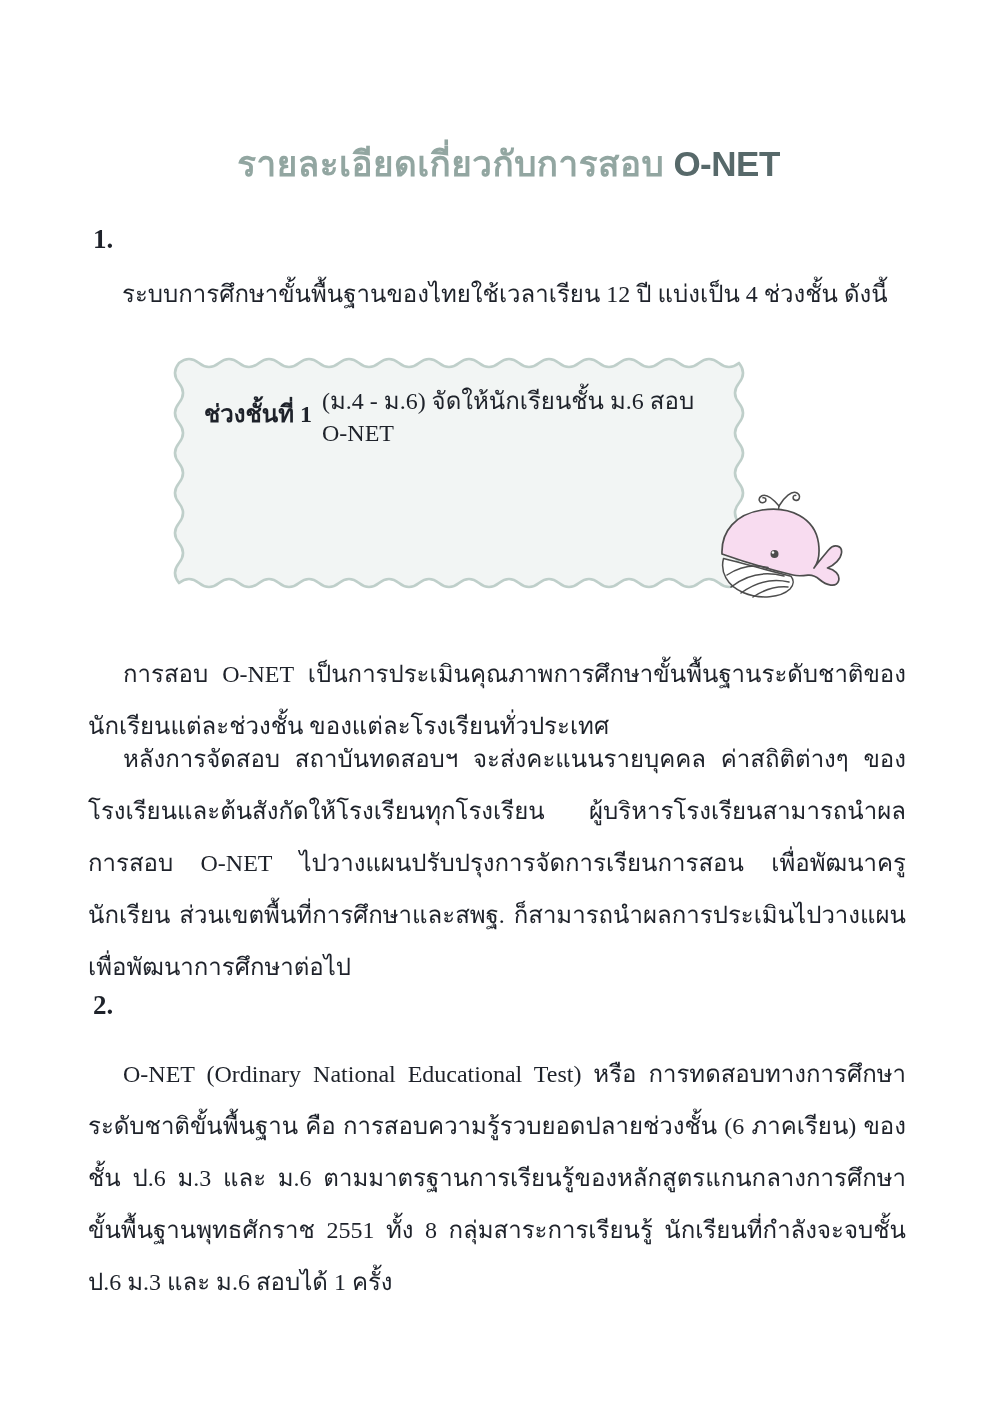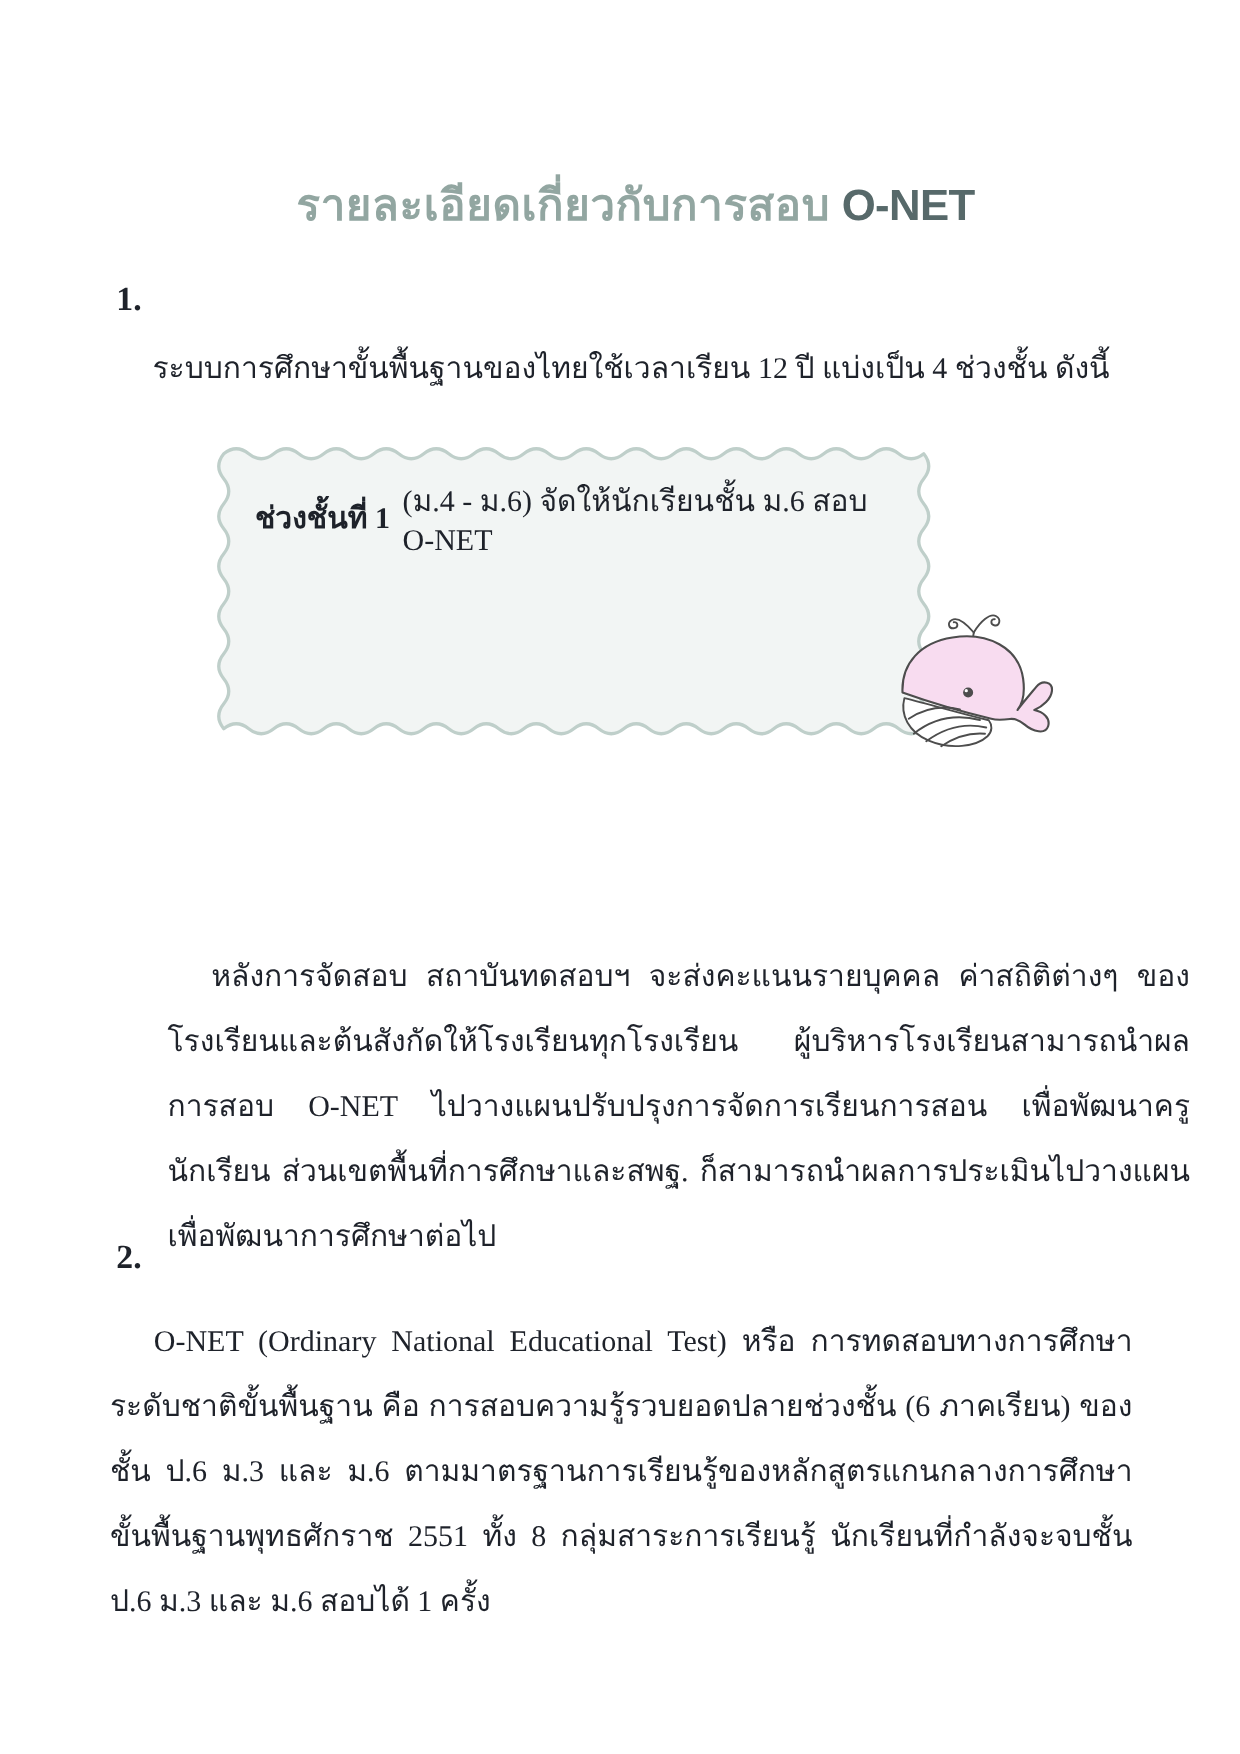--- a/index.html
+++ b/index.html
@@ -49,21 +49,21 @@
   .whale{position:absolute;left:706px;top:470px;z-index:3;}
   .whale .line{fill:none;stroke:var(--whale-outline,#4d4d4d);stroke-width:1.5;stroke-linecap:round;}
   .whale .bodyfill{fill:var(--whale-body,#f8dcf0);stroke:var(--whale-outline,#4d4d4d);stroke-width:1.7;stroke-linejoin:round;}
   .whale .jawfill{fill:#ffffff;stroke:var(--whale-outline,#4d4d4d);stroke-width:1.5;stroke-linejoin:round;}
   .para{
     position:absolute;left:88px;width:818px;
     font-size:24px;line-height:52px;
     text-align:justify;text-indent:35px;
   }
   .p1{top:648px;}
-  .p2{top:756px;margin-left:46px;}
+  .p2{top:733px;}
   .p3{top:1048px;}
 </style>
 </head>
 <body>
 
 <div class="page">
 
   <div class="doc-title">
     <span>รายละเอียดเกี่ยวกับการสอบ</span>
     <span class="brand">O-NET</span>
@@ -101,20 +101,21 @@
       <path class="line" d="M21,105 C33,97 47,94 62,97.5"></path>
       <path class="line" d="M25,117 C40,105 58,101 78,106"></path>
       <path class="line" d="M35,123 C50,112 66,108 83,112"></path>
       <path class="line" d="M47,127 C59,119 70,116 82,117"></path>
 
       <circle cx="68.5" cy="84" r="4" fill="var(--whale-outline,#4d4d4d)"></circle>
       <circle cx="67" cy="82.5" r="1.3" fill="#ffffff"></circle>
     </svg>
   </div>
 
+  <div class="para p1">การสอบ O-NET เป็นการประเมินคุณภาพการศึกษาขั้นพื้นฐานระดับชาติของนักเรียนแต่ละช่วงชั้น ของแต่ละโรงเรียนทั่วประเทศ</div>
   <div class="para p2">หลังการจัดสอบ สถาบันทดสอบฯ จะส่งคะแนนรายบุคคล ค่าสถิติต่างๆ ของโรงเรียนและต้นสังกัดให้โรงเรียนทุกโรงเรียน ผู้บริหารโรงเรียนสามารถนำผลการสอบ O-NET ไปวางแผนปรับปรุงการจัดการเรียนการสอน เพื่อพัฒนาครู นักเรียน ส่วนเขตพื้นที่การศึกษาและสพฐ. ก็สามารถนำผลการประเมินไปวางแผนเพื่อพัฒนาการศึกษาต่อไป</div>
 
   <div class="section-heading s2">
     <span class="num">2.</span>
   </div>
 
   <div class="para p3">O-NET (Ordinary National Educational Test) หรือ การทดสอบทางการศึกษาระดับชาติขั้นพื้นฐาน คือ การสอบความรู้รวบยอดปลายช่วงชั้น (6 ภาคเรียน) ของชั้น ป.6 ม.3 และ ม.6 ตามมาตรฐานการเรียนรู้ของหลักสูตรแกนกลางการศึกษาขั้นพื้นฐานพุทธศักราช 2551 ทั้ง 8 กลุ่มสาระการเรียนรู้ นักเรียนที่กำลังจะจบชั้น ป.6 ม.3 และ ม.6 สอบได้ 1 ครั้ง</div>
 
 </div>
 

